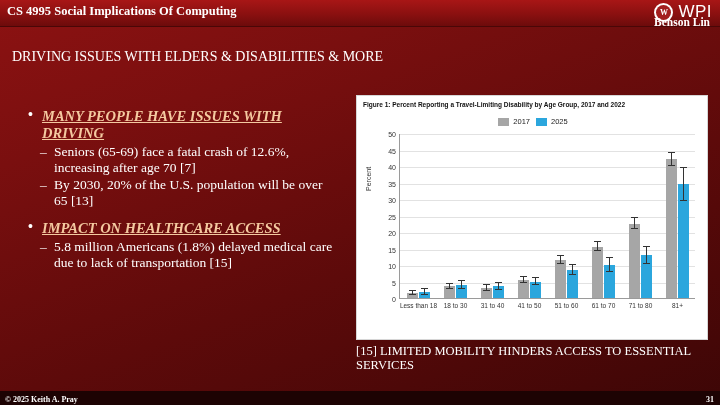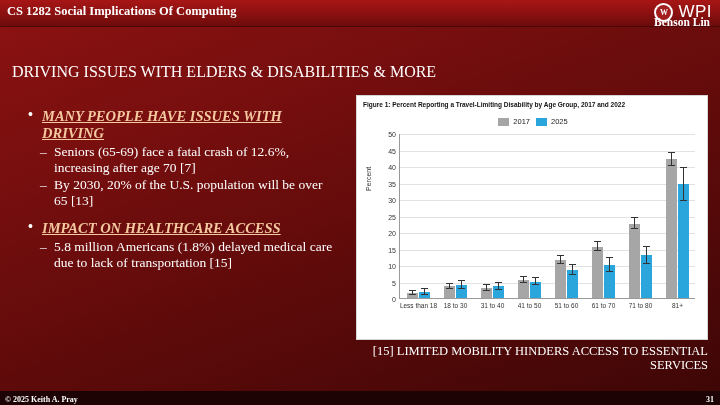--- a/index.html
+++ b/index.html
@@ -88,23 +88,23 @@
     right: 10px;
     top: 16px;
     color: #ffffff;
     font-size: 11.5px;
     font-weight: bold;
     font-family: "Liberation Serif", serif;
   }
   .slide-title {
     position: absolute;
     left: 12px;
-    top: 63px;
-    color: #ffffff;
-    font-size: 16px;
+    top: 49px;
+    color: #ffffff;
+    font-size: 14px;
     font-family: "Liberation Serif", serif;
     white-space: nowrap;
   }
   
   .content-left {
     position: absolute;
     left: 10px;
     top: 92px;
     width: 340px;
     color: #ffffff;
@@ -272,21 +272,21 @@
     font-size: 6.5px;
     color: #333;
     line-height: 1.25;
     font-family: "Liberation Sans", sans-serif;
   }
   .chart-caption {
     position: absolute;
     left: 356px;
     top: 344px;
     width: 352px;
-    text-align: right;
+    text-align: left;
     color: #ffffff;
     font-size: 12.5px;
     line-height: 1.15;
     font-family: "Liberation Serif", serif;
   }
   
   .footer-bar {
     position: absolute;
     left: 0;
     bottom: 0;
@@ -312,21 +312,21 @@
     font-weight: bold;
     font-family: "Liberation Serif", serif;
   }
 </style>
 </head>
 <body>
 
 <div class="slide">
 
   <div class="header-bar"></div>
-  <div class="course-title">CS 1282 Social Implications Of Computing</div>
+  <div class="course-title">CS 4995 Social Implications Of Computing</div>
   <div class="wpi-logo">
     <span class="wpi-seal">
       <span class="wpi-seal-inner">W</span>
     </span>
     <span class="wpi-text">WPI</span>
   </div>
 
   <div class="author">Benson Lin</div>
   <div class="slide-title">DRIVING ISSUES WITH ELDERS &amp; DISABILITIES &amp; MORE</div>
 

